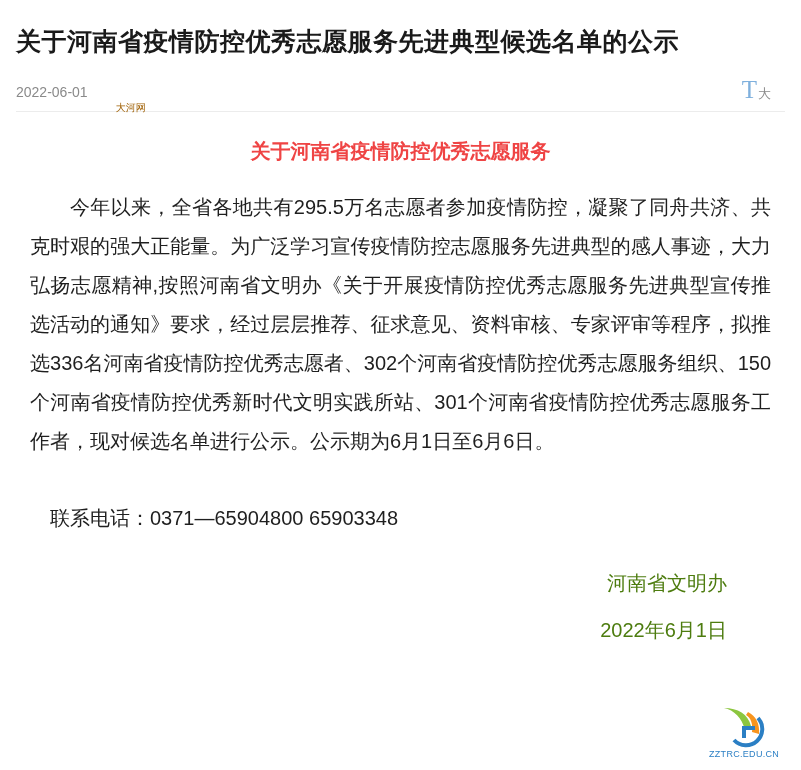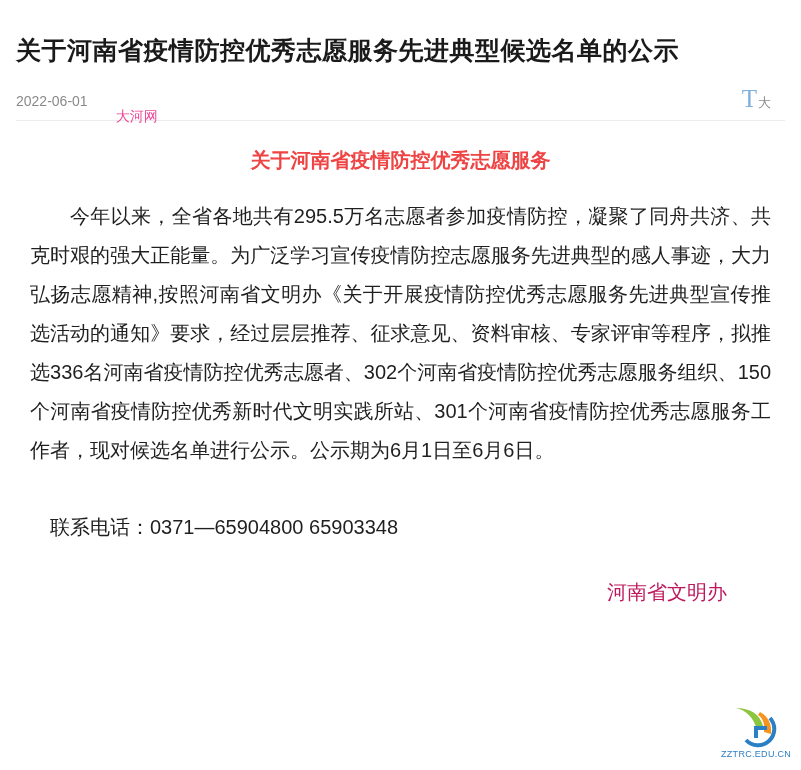--- a/index.html
+++ b/index.html
@@ -13,21 +13,21 @@
     font-family: "Liberation Sans", sans-serif;
     color: #222222;
     overflow: hidden;
     position: relative;
   }
   .page {
     width: 801px;
     height: 770px;
     position: relative;
     box-sizing: border-box;
-    padding: 12px 16px;
+    padding: 3px 16px;
   }
   .article-title {
     font-size: 25px;
     font-weight: bold;
     color: #1a1a1a;
     line-height: 40px;
     letter-spacing: 0.5px;
     padding-top: 18px;
     margin: 0 0 0 0;
   }
@@ -37,22 +37,22 @@
     margin-top: 18px;
     height: 26px;
     position: relative;
   }
   .meta-date {
     font-size: 14px;
     color: #8a8a8a;
     margin-right: 28px;
   }
   .meta-source {
-    font-size: 14px;
-    color: #ec4899;
+    font-size: 10px;
+    color: #a16207;
     margin-top: 32px;
   }
   .font-size-toggle {
     position: absolute;
     right: 14px;
     top: -2px;
     display: flex;
     align-items: flex-end;
     color: #6aa4d8;
     cursor: pointer;
@@ -102,28 +102,28 @@
     text-indent: 1em;
   }
   .sign-block {
     margin-top: 26px;
     text-align: right;
     padding-right: 44px;
   }
   .sign-line {
     font-size: 20px;
     line-height: 39px;
-    color: #be185d;
+    color: #4d7c0f;
   }
   .sign-line.date {
     margin-top: 8px;
   }
   .watermark {
     position: absolute;
-    right: 14px;
+    right: 26px;
     bottom: 4px;
     width: 66px;
     height: 62px;
     text-align: center;
   }
   .watermark .logo {
     width: 48px;
     height: 44px;
     margin: 0 auto;
     position: relative;
@@ -157,20 +157,21 @@
 
   <div class="doc-body">
     <div class="doc-heading">关于河南省疫情防控优秀志愿服务</div>
 
     <p class="doc-para">今年以来，全省各地共有295.5万名志愿者参加疫情防控，凝聚了同舟共济、共克时艰的强大正能量。为广泛学习宣传疫情防控志愿服务先进典型的感人事迹，大力弘扬志愿精神,按照河南省文明办《关于开展疫情防控优秀志愿服务先进典型宣传推选活动的通知》要求，经过层层推荐、征求意见、资料审核、专家评审等程序，拟推选336名河南省疫情防控优秀志愿者、302个河南省疫情防控优秀志愿服务组织、150个河南省疫情防控优秀新时代文明实践所站、301个河南省疫情防控优秀志愿服务工作者，现对候选名单进行公示。公示期为6月1日至6月6日。</p>
 
     <p class="doc-para contact">联系电话：0371—65904800  65903348</p>
 
     <div class="sign-block">
       <div class="sign-line">河南省文明办</div>
+      <div class="sign-line date">2022年6月1日</div>
     </div>
   </div>
 
   <div class="watermark">
     <div class="logo">
       <svg width="48" height="44" viewBox="0 0 48 44" xmlns="http://www.w3.org/2000/svg">
         <path d="M6 4 C16 6, 24 14, 27 26 L33 22 C30 10, 20 4, 6 4 Z" fill="#8cc63f"></path>
         <path d="M30 8 C38 12, 42 20, 41 30 L34 28 C35 20, 33 14, 28 11 Z" fill="#f7941e"></path>
         <path d="M40 14 A16 16 0 1 1 16 36" fill="none" stroke="#2b7fc4" stroke-width="4"></path>
         <rect x="24" y="22" width="13" height="4" fill="#2b7fc4"></rect>

